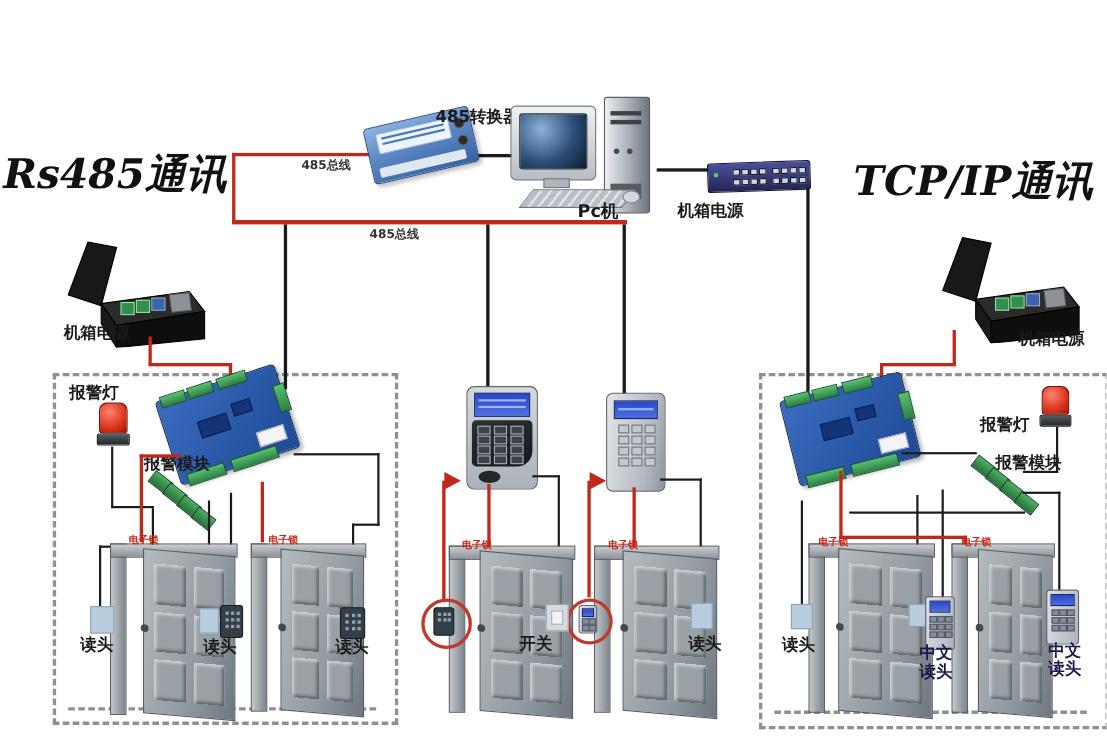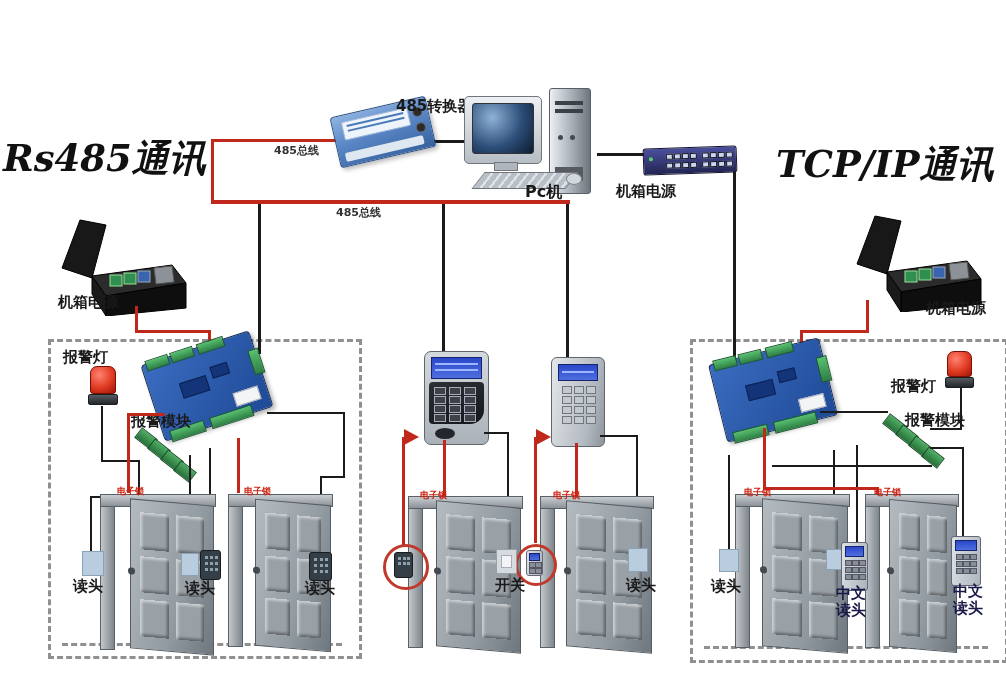--- a/index.html
+++ b/index.html
@@ -386,21 +386,21 @@
     <div class="lcd" style="left:2px;top:2px;right:2px;height:6px;"></div>
     <div class="btn3" style="left:2px;top:11px;"></div>
       <div class="btn3" style="left:8px;top:11px;"></div>
     <div class="btn3" style="left:2px;top:17px;"></div>
       <div class="btn3" style="left:8px;top:17px;"></div>
   </div>
 
   <div class="abs wsw" style="left:496px;top:549px;">
       <i></i>
     </div>
-  <div class="abs lbl" style="left:495px;top:576px;">开关</div>
+  <div class="abs lbl" style="left:472px;top:576px;">开关</div>
   <div class="abs rsm" style="left:628px;top:548px;width:18px;height:22px;"></div>
   <div class="abs lbl" style="left:626px;top:576px;">读头</div>
 
   <div class="abs pcb" style="left:716px;top:350px;transform:rotate(-14deg);">
     <div class="term" style="left:4px;top:-4px;width:22px;height:9px;"></div>
     <div class="term" style="left:30px;top:-4px;width:22px;height:9px;"></div>
     <div class="term" style="left:58px;top:-4px;width:26px;height:9px;"></div>
     <div class="term" style="left:6px;bottom:-4px;width:34px;height:10px;"></div>
     <div class="term" style="left:48px;bottom:-4px;width:42px;height:10px;"></div>
     <div class="term" style="right:-4px;top:18px;width:9px;height:24px;"></div>

